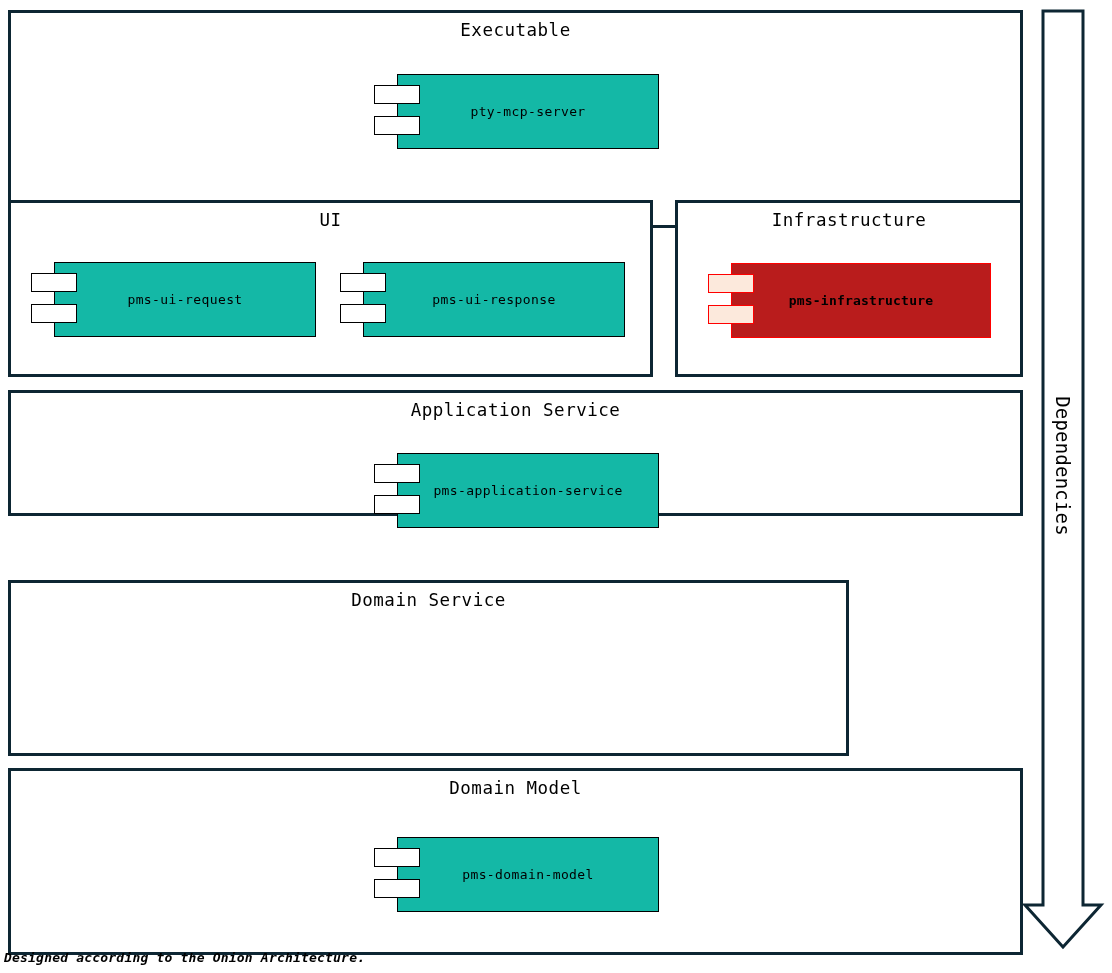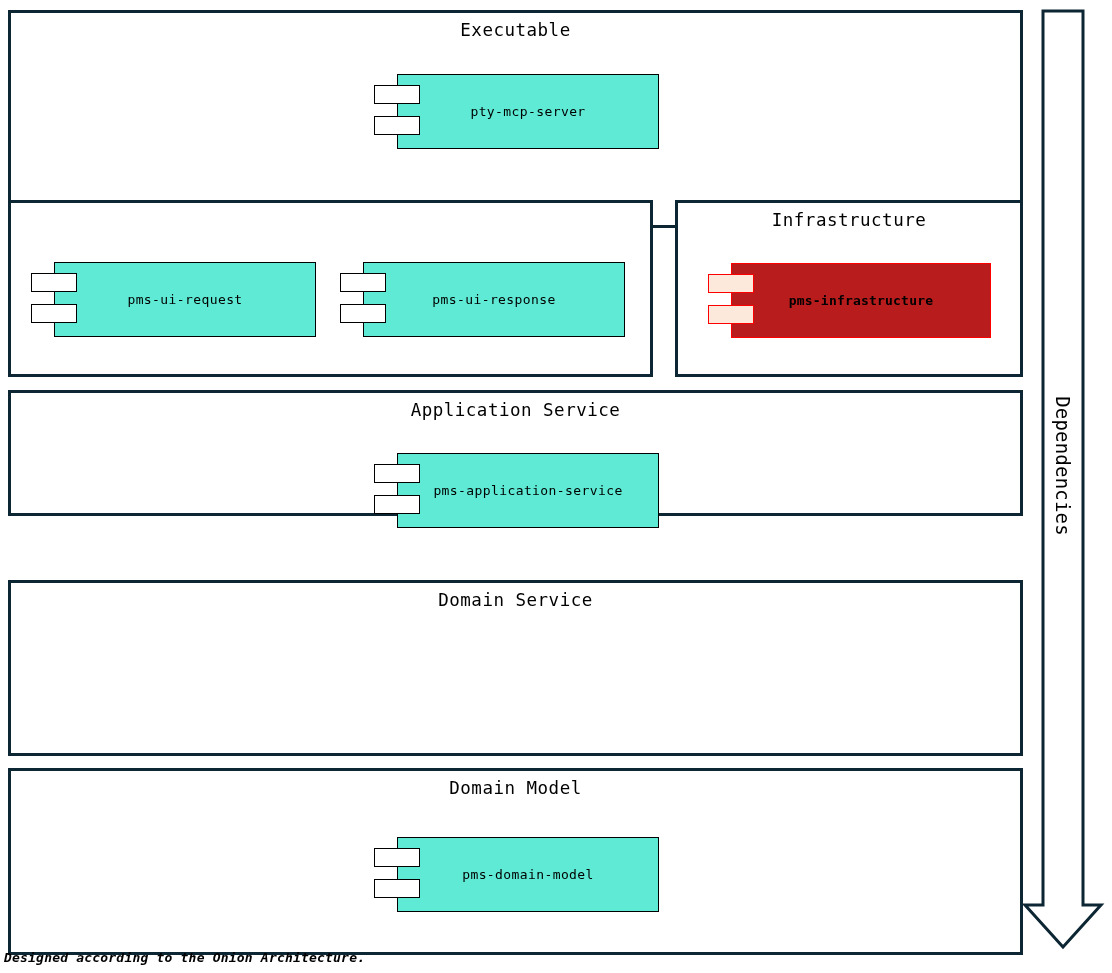--- a/index.html
+++ b/index.html
@@ -23,21 +23,21 @@
     text-align:center;
     font-size:17.5px;
     line-height:22px;
     letter-spacing:0.5px;
     white-space:pre;
   }
   .component{
     position:absolute;
     width:262px;height:75px;
     border:1.5px solid #000;
-    background:#5eead4;
+    background:#14b8a6;
     box-sizing:border-box;
     display:flex;align-items:center;justify-content:center;
   }
   .comp-label{
     font-size:13px;
     letter-spacing:0.4px;
     white-space:pre;
   }
   .port{
     position:absolute;
@@ -82,20 +82,21 @@
   <div class="layer" style="left:8px;top:10px;width:1015px;height:218px;">
     <div class="layer-title">Executable</div>
     <div class="component" style="left:386px;top:61px;">
       <span class="port p1"></span>
       <span class="port p2"></span>
       <span class="comp-label">pty-mcp-server</span>
     </div>
   </div>
 
   <div class="layer" style="left:8px;top:200px;width:645px;height:177px;">
+    <div class="layer-title">UI</div>
     <div class="component" style="left:43px;top:59px;">
       <span class="port p1"></span>
       <span class="port p2"></span>
       <span class="comp-label">pms-ui-request</span>
     </div>
     <div class="component" style="left:352px;top:59px;">
       <span class="port p1"></span>
       <span class="port p2"></span>
       <span class="comp-label">pms-ui-response</span>
     </div>
@@ -112,21 +113,21 @@
 
   <div class="layer" style="left:8px;top:390px;width:1015px;height:126px;">
     <div class="layer-title">Application Service</div>
     <div class="component" style="left:386px;top:60px;">
       <span class="port p1"></span>
       <span class="port p2"></span>
       <span class="comp-label">pms-application-service</span>
     </div>
   </div>
 
-  <div class="layer" style="left:8px;top:580px;width:1015px;height:176px;">
+  <div class="layer" style="left:8px;top:580px;width:841px;height:176px;">
     <div class="layer-title">Domain Service</div>
   </div>
 
   <div class="layer" style="left:8px;top:768px;width:1015px;height:187px;">
     <div class="layer-title">Domain Model</div>
     <div class="component" style="left:386px;top:66px;">
       <span class="port p1"></span>
       <span class="port p2"></span>
       <span class="comp-label">pms-domain-model</span>
     </div>

